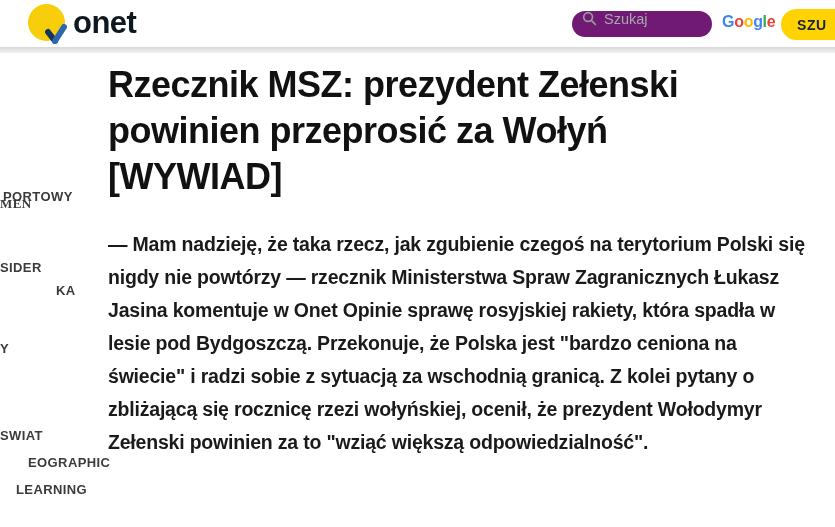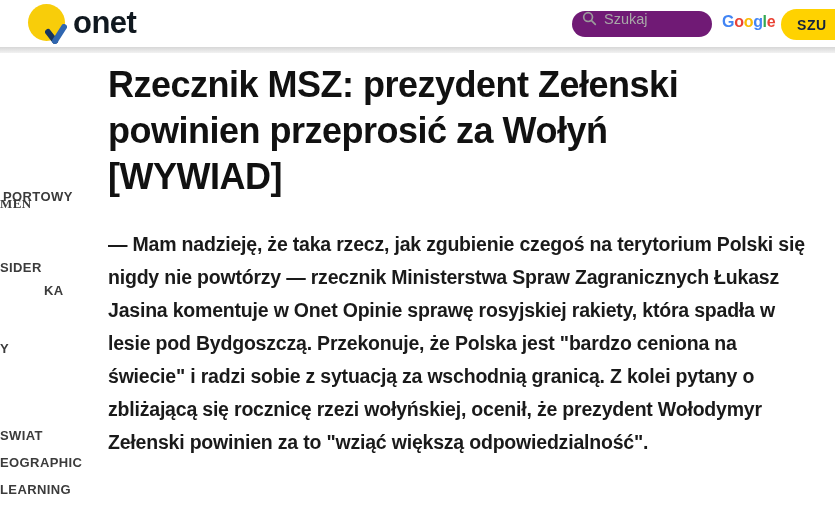--- a/index.html
+++ b/index.html
@@ -70,24 +70,24 @@
       <span class="g-blue">G</span><span class="g-red">o</span><span class="g-yellow">o</span><span class="g-blue">g</span><span class="g-green">l</span><span class="g-red">e</span>
     </div>
 
     <button class="search-button">SZU</button>
   </div>
   <div class="header-divider"></div>
 
   <div class="side-item" style="left:3px;top:148px;margin-top:41px;">PORTOWY</div>
   <div class="side-item" style="left:0px;top:196px;font-family:Liberation Serif, serif;">MEN</div>
   <div class="side-item" style="left:0px;top:260px;">SIDER</div>
-  <div class="side-item" style="left:0px;top:283px;padding-left:44px;">KA</div>
+  <div class="side-item" style="left:12px;top:283px;padding-left:44px;">KA</div>
   <div class="side-item" style="left:0px;top:341px;">Y</div>
   <div class="side-item" style="left:0px;top:428px;">SWIAT</div>
-  <div class="side-item" style="left:0px;top:455px;">EOGRAPHIC</div>
-  <div class="side-item" style="left:0;top:482px;">LEARNING</div>
+  <div class="side-item" style="left:0px;top:455px;padding-left:28px;">EOGRAPHIC</div>
+  <div class="side-item" style="left:16px;top:482px;">LEARNING</div>
 
   <div class="article">
     <h1>Rzecznik MSZ: prezydent Zełenski powinien przeprosić za Wołyń [WYWIAD]</h1>
     <p class="lead">— Mam nadzieję, że taka rzecz, jak zgubienie czegoś na terytorium Polski się nigdy nie powtórzy — rzecznik Ministerstwa Spraw Zagranicznych Łukasz Jasina komentuje w Onet Opinie sprawę rosyjskiej rakiety, która spadła w lesie pod Bydgoszczą. Przekonuje, że Polska jest "bardzo ceniona na świecie" i radzi sobie z sytuacją za wschodnią granicą. Z kolei pytany o zbliżającą się rocznicę rzezi wołyńskiej, ocenił, że prezydent Wołodymyr Zełenski powinien za to "wziąć większą odpowiedzialność".</p>
   </div>
 
 </div>
 
 </body></html>

